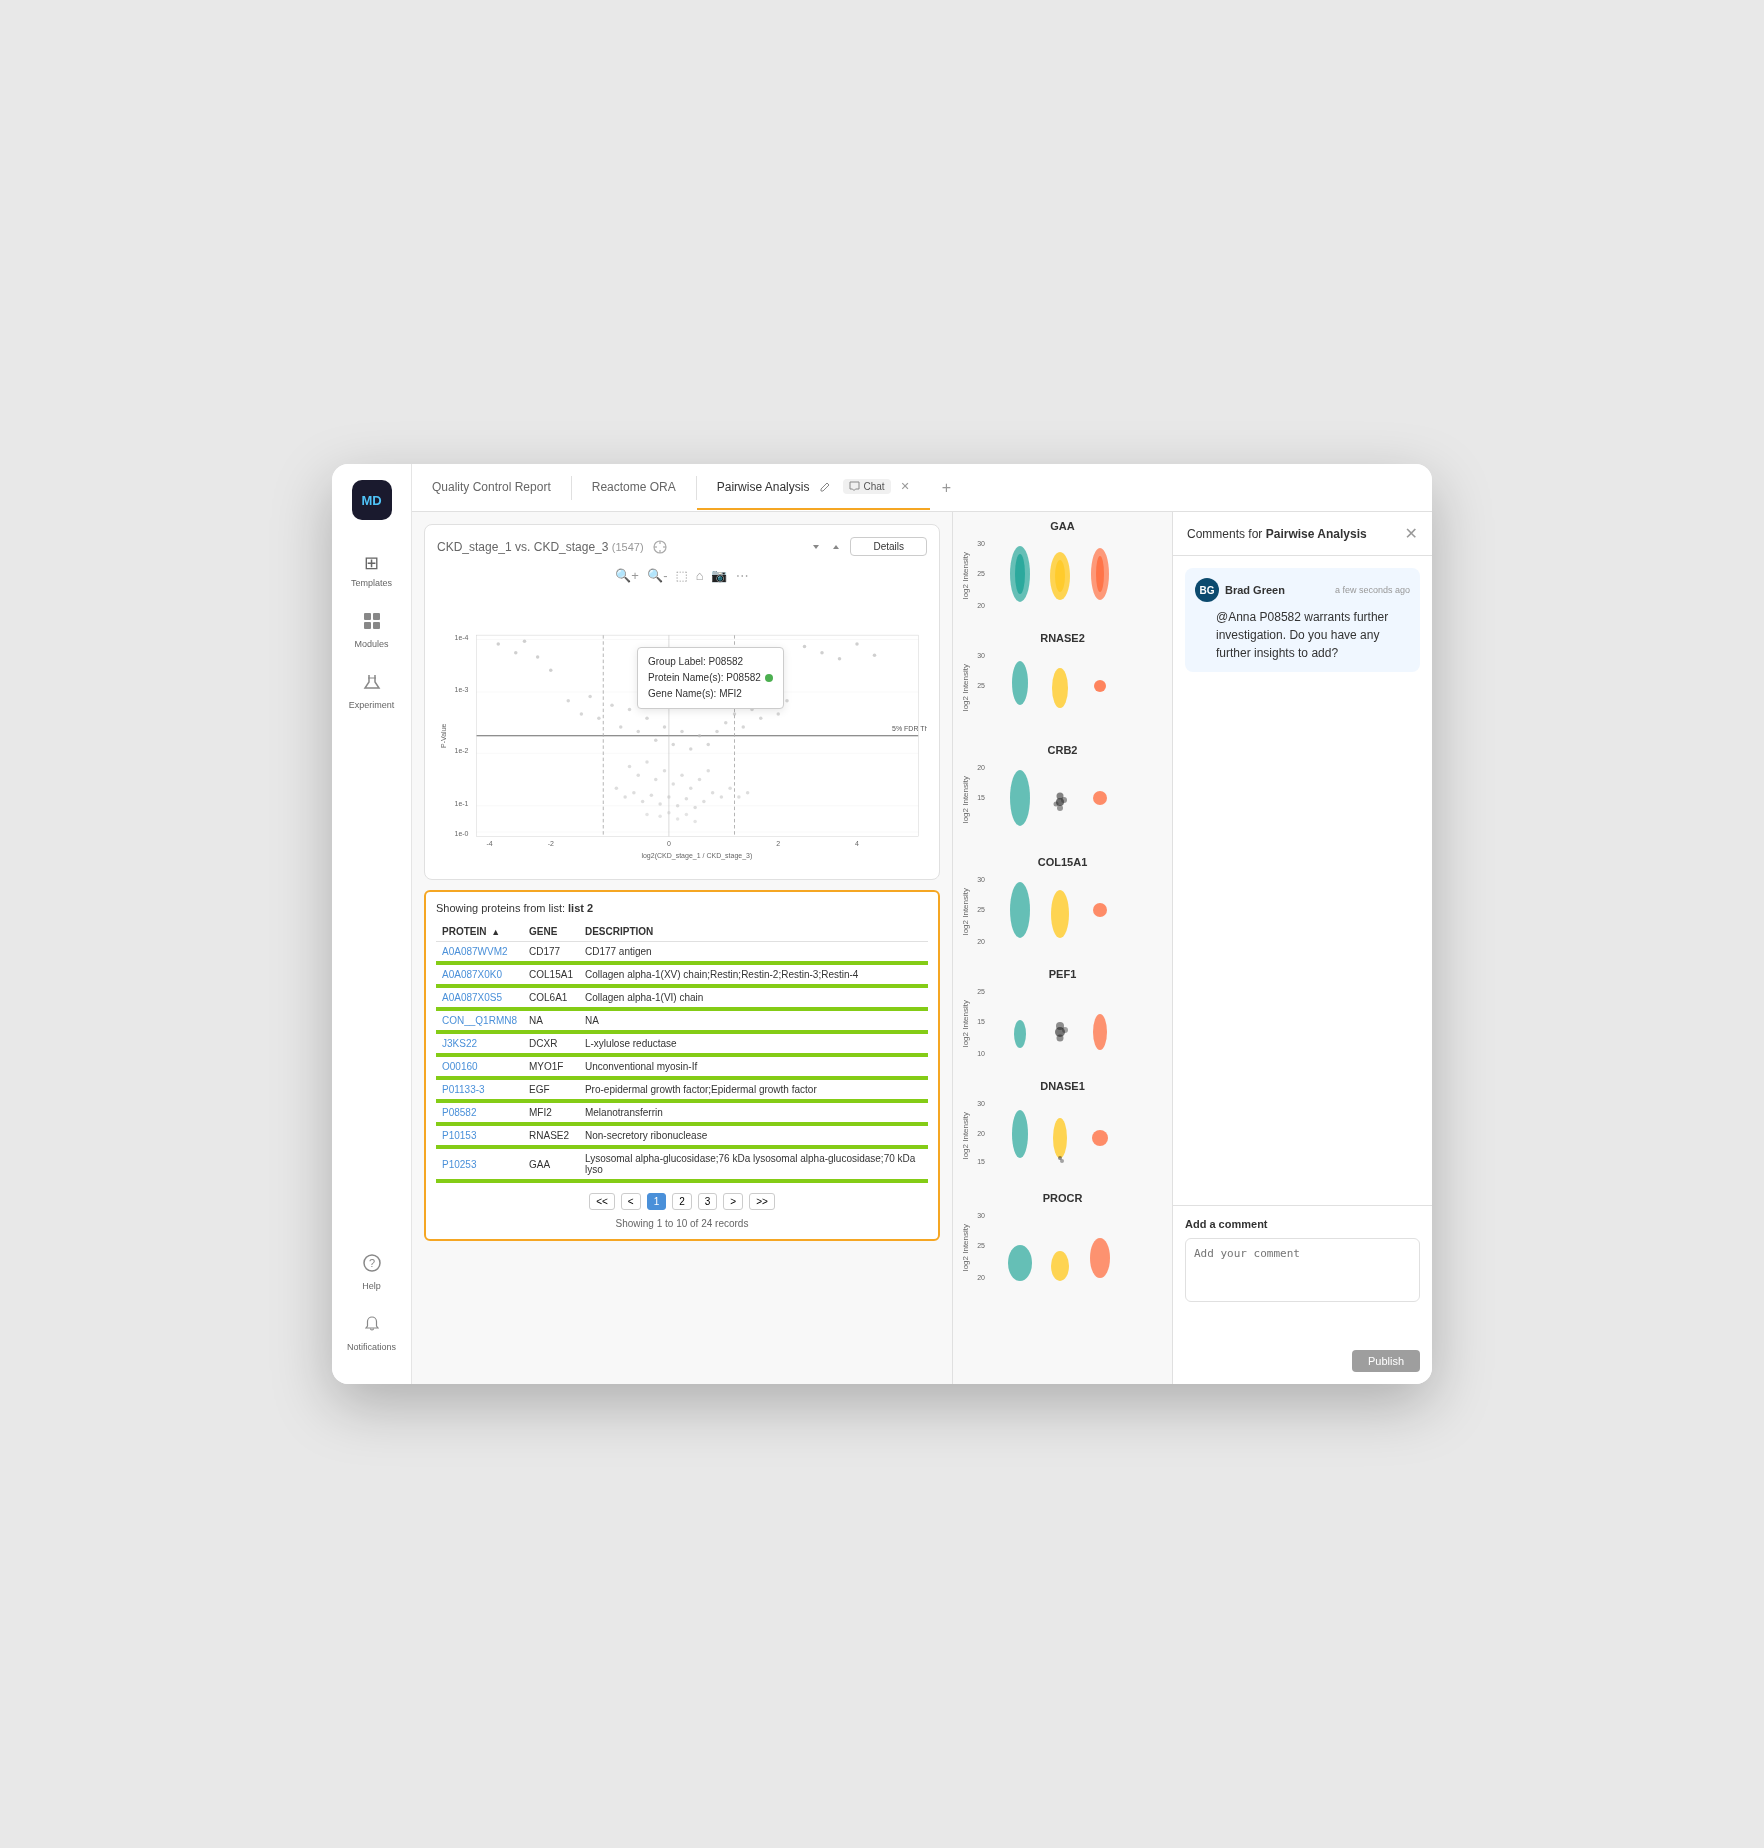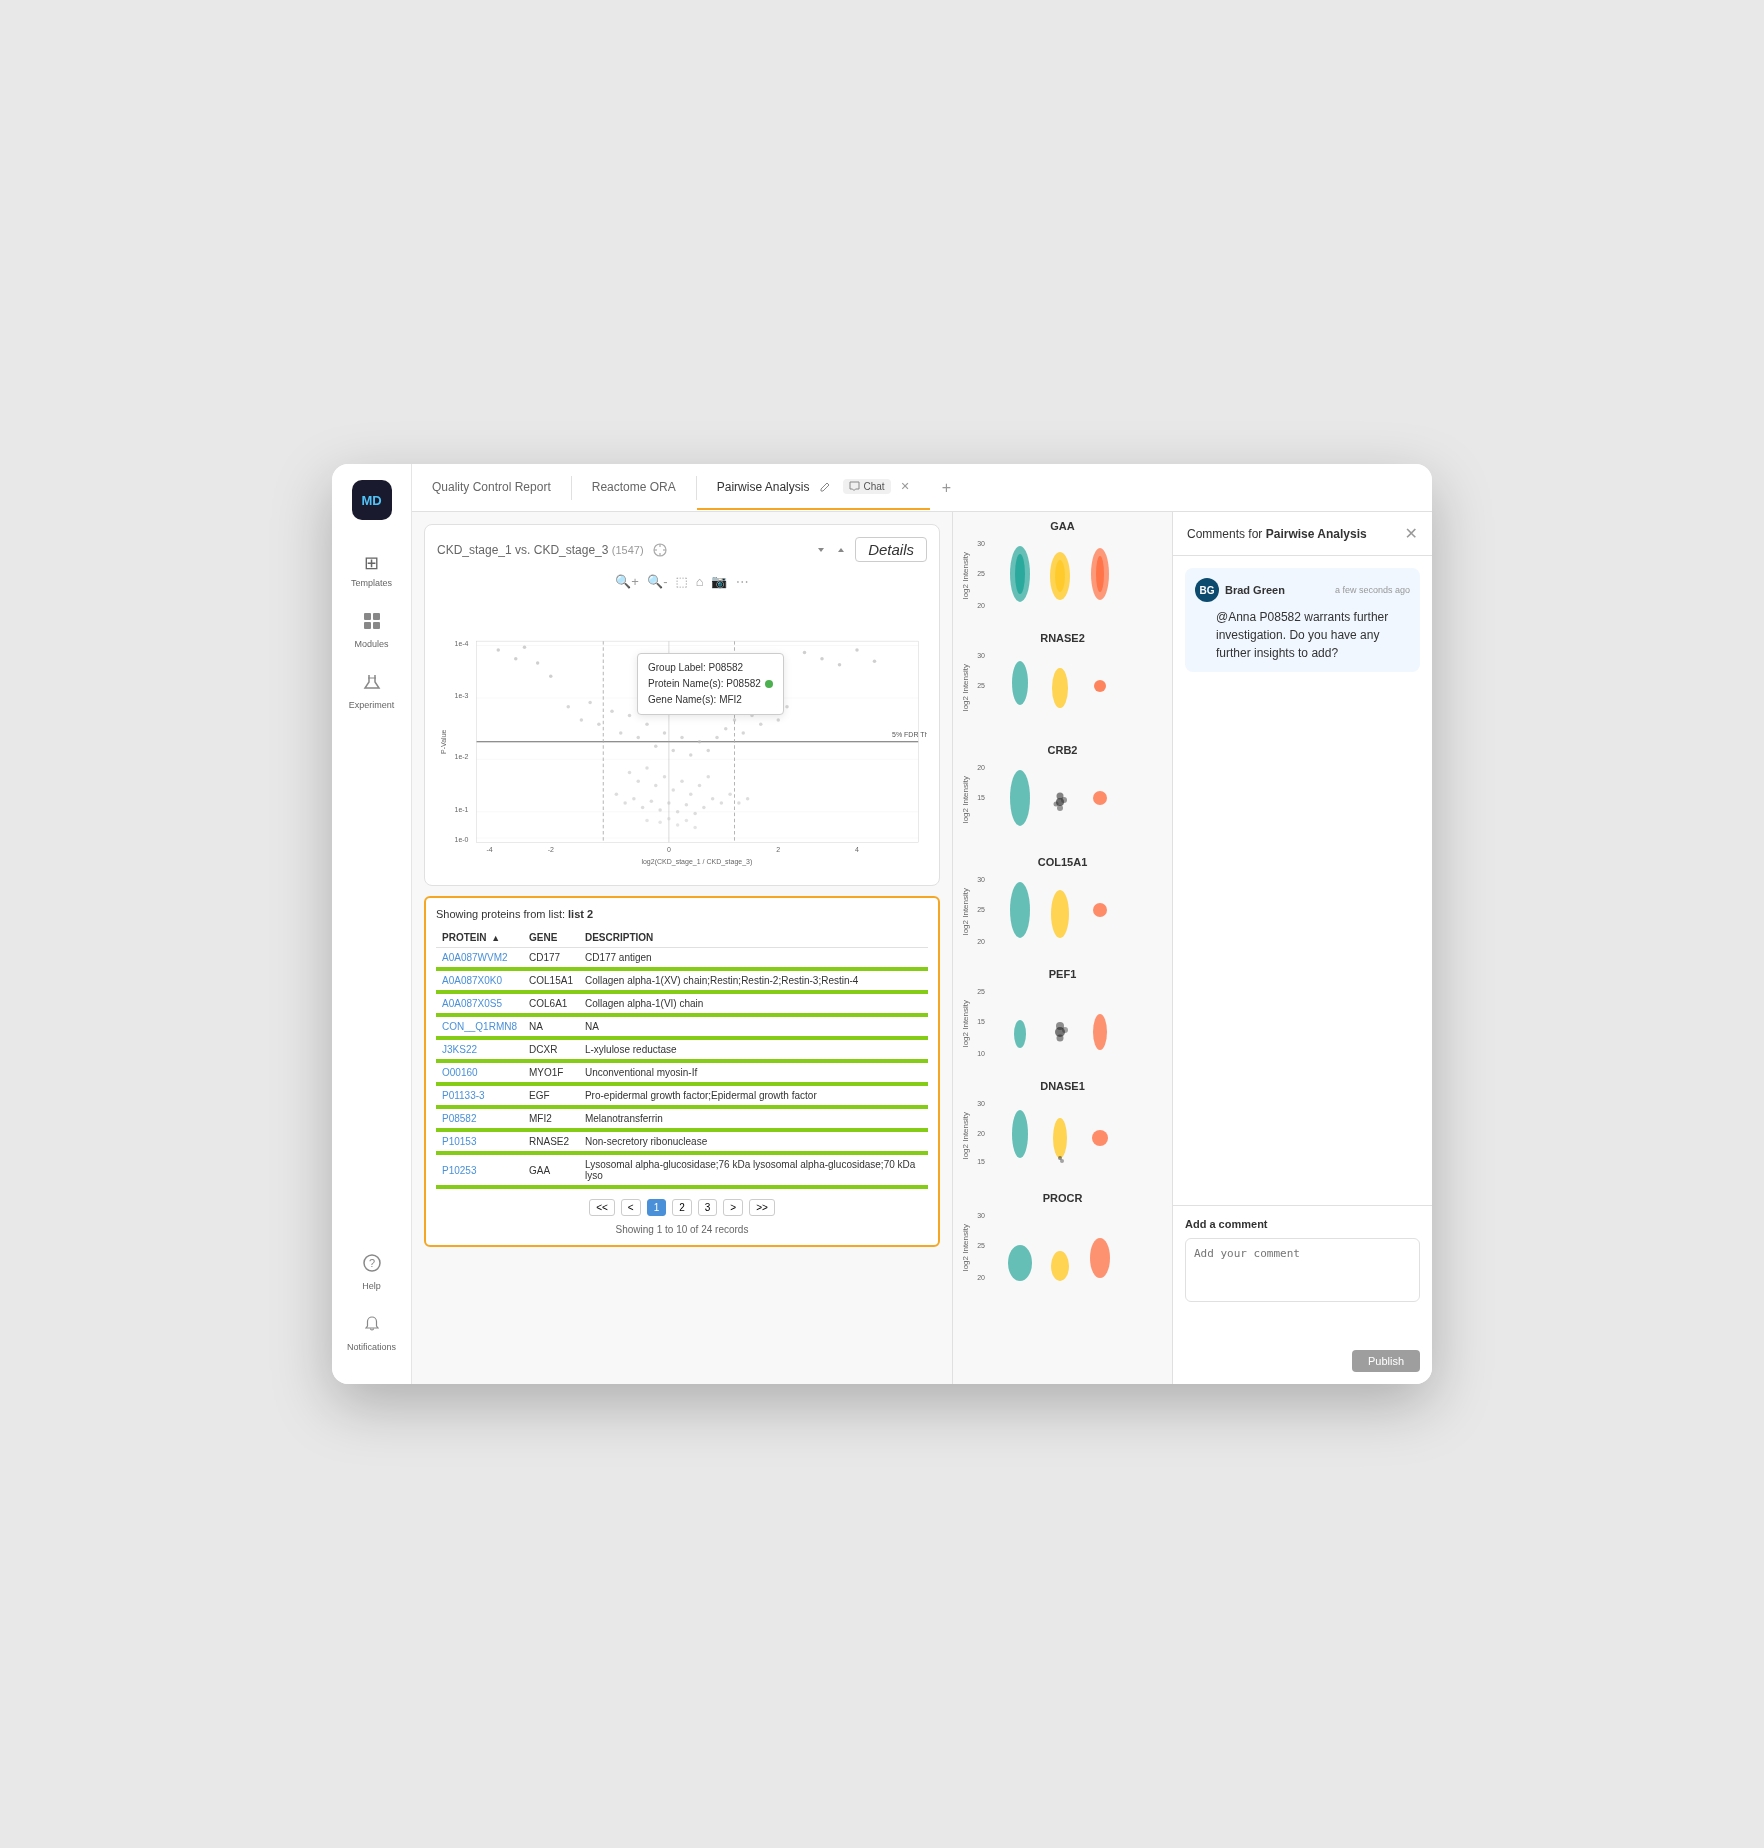--- a/index.html
+++ b/index.html
@@ -158,26 +158,25 @@
       font-weight: 600;
       color: #333;
     }
     .volcano-title span {
       font-weight: normal;
       color: #666;
     }
     .details-btn {
       border: 1px solid #ccc;
       border-radius: 4px;
-      padding: 3px 12px;
-      font-size: 15px;
+      padding: 3px 22px;
+      font-size: 10px;
       cursor: pointer;
       background: #fff;
       color: #333;
-      font-style: italic;
     }
     .volcano-plot {
       position: relative;
       height: 280px;
     }
     .volcano-svg {
       width: 100%;
       height: 100%;
     }
     .volcano-toolbar {

